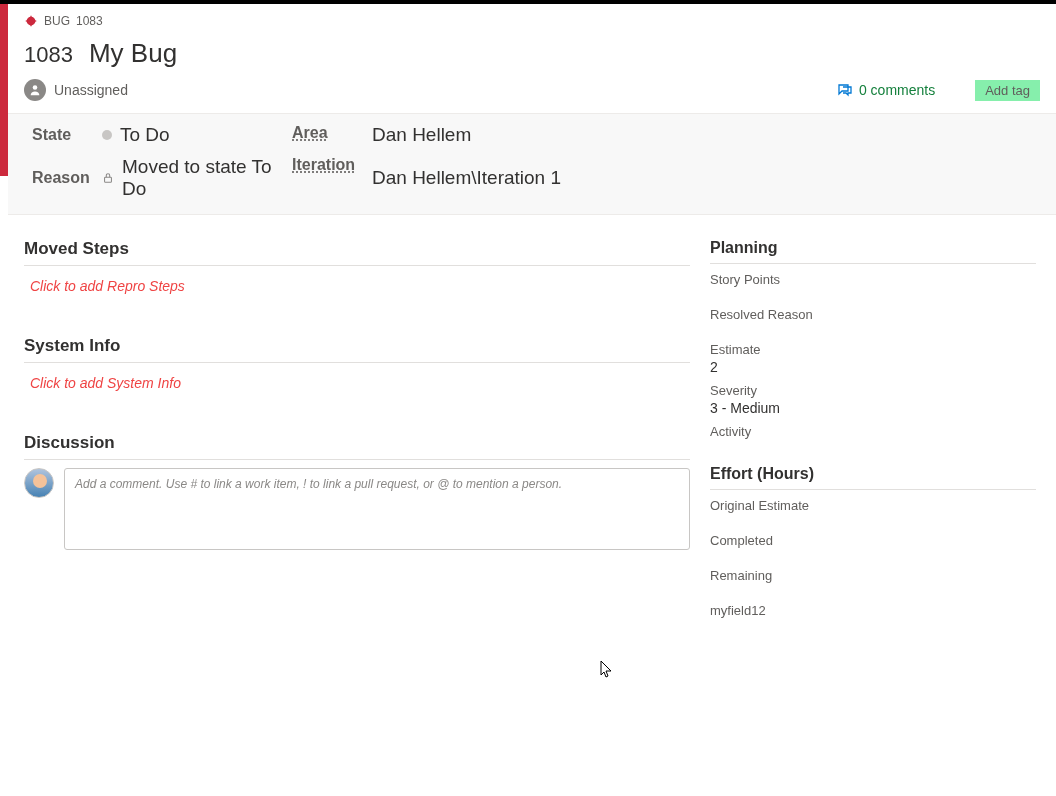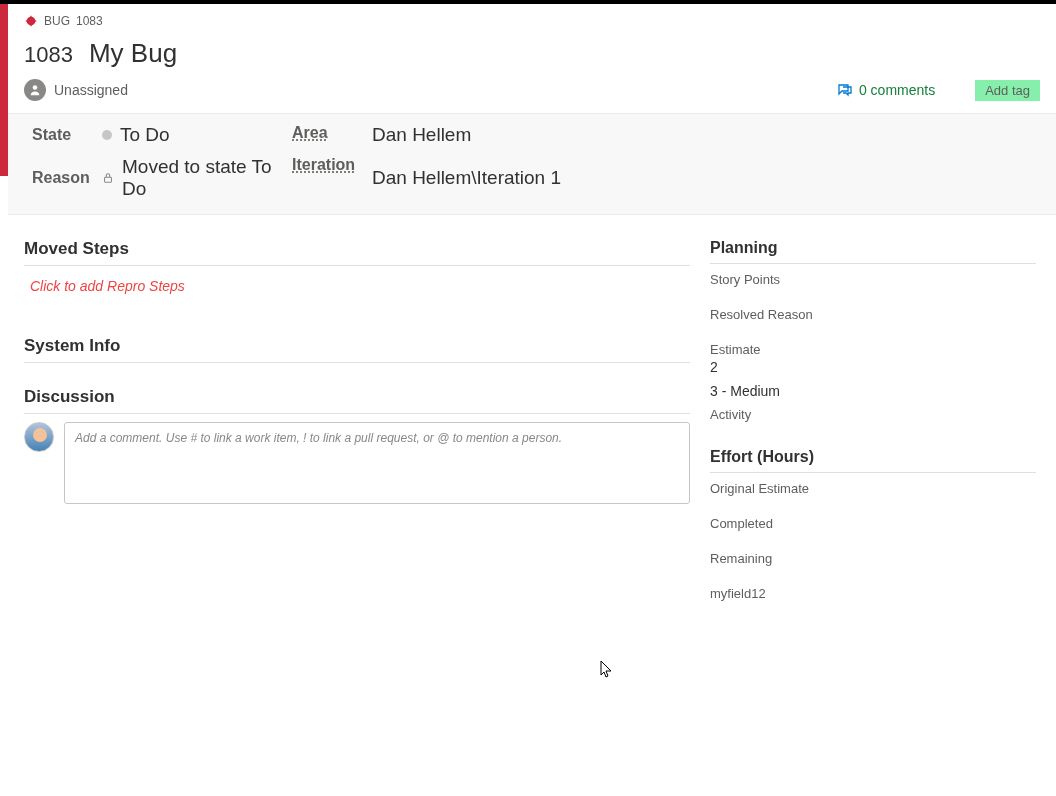--- a/index.html
+++ b/index.html
@@ -217,20 +217,21 @@
       <span>Dan Hellem\Iteration 1</span>
     </span>
   </div>
 
   <div class="main">
     <div class="col-left">
       <div class="section-title">Moved Steps</div>
       <div class="placeholder-text">Click to add Repro Steps</div>
 
       <div class="section-title section-gap">System Info</div>
+      <div class="placeholder-text">Click to add System Info</div>
 
       <div class="section-title section-gap">Discussion</div>
       <div class="discussion-row">
         <div class="avatar"></div>
         <div class="comment-box">Add a comment. Use # to link a work item, ! to link a pull request, or @ to mention a person.</div>
       </div>
     </div>
 
     <div class="col-right">
       <div class="r-sec-title">Planning</div>
@@ -244,20 +245,21 @@
         <div class="r-field-label">Resolved Reason</div>
         <div class="r-field-value"></div>
       </div>
 
       <div class="r-field tight">
         <div class="r-field-label">Estimate</div>
         <div class="r-field-value">2</div>
       </div>
 
       <div class="r-field tight">
+        <div class="r-field-label">Severity</div>
         <div class="r-field-value">3 - Medium</div>
       </div>
 
       <div class="r-field">
         <div class="r-field-label">Activity</div>
         <div class="r-field-value"></div>
       </div>
 
       <div class="r-sec-title">Effort (Hours)</div>
 

